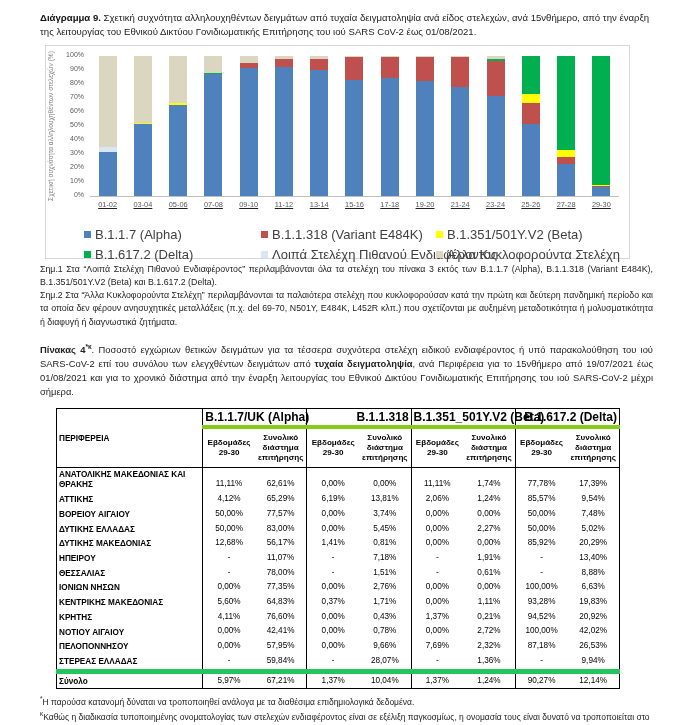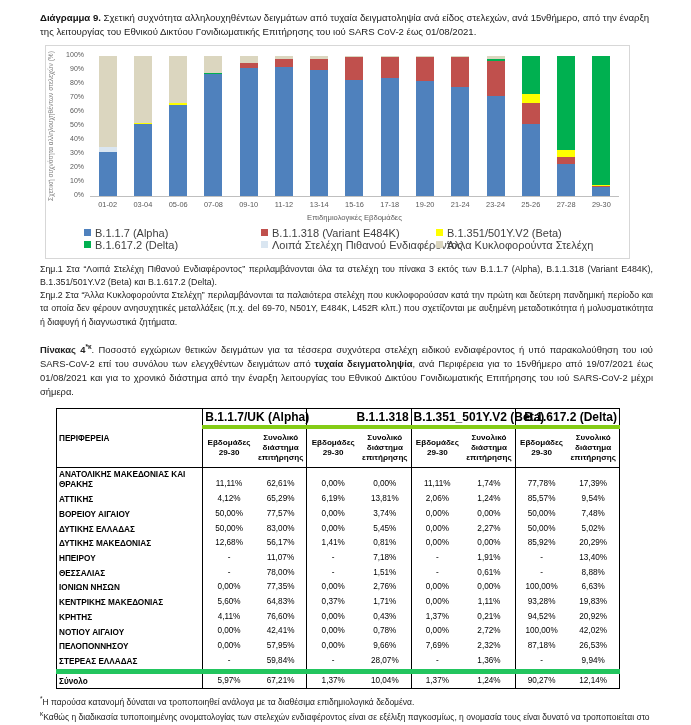--- a/index.html
+++ b/index.html
@@ -10,24 +10,24 @@
   .caption b{color:#111;}
 
   
   .chart-box{position:relative;margin:6px 0 0 5px;width:585px;height:214px;border:1px solid #d7d7d7;box-sizing:border-box;background:#fff;}
   .y-title{position:absolute;left:-61px;top:67px;width:150px;height:26px;transform:rotate(-90deg);font-size:6.6px;color:#7f7f7f;text-align:center;line-height:1.25;}
   .ytick{position:absolute;left:12px;width:26px;text-align:right;font-size:7px;color:#595959;}
   .plot{position:absolute;left:44px;right:10px;top:10px;height:140px;border-bottom:1px solid #bfbfbf;display:flex;}
   .bar-slot{flex:1;display:flex;justify-content:center;align-items:flex-end;height:100%;}
   .bar{width:18px;display:flex;flex-direction:column-reverse;}
   .seg{width:100%;}
-  .xticks{position:absolute;left:44px;right:10px;top:154px;display:flex;}
+  .xticks{position:absolute;left:44px;right:10px;top:154px;display:flex;text-decoration:underline;}
   .xtick{flex:1;text-align:center;font-size:7.4px;color:#595959;}
   .x-title{position:absolute;left:44px;right:10px;top:167px;text-align:center;font-size:7.6px;color:#595959;}
-  .legend{position:absolute;left:0;right:0;top:181px;padding-left:38px;display:grid;grid-template-columns:177px 175px auto;font-size:11px;color:#3f3f3f;}
+  .legend{position:absolute;left:0;right:0;top:181px;padding-left:38px;display:grid;grid-template-columns:177px 175px auto;row-gap:5px;font-size:13px;color:#3f3f3f;}
   .legend-item{display:flex;align-items:center;gap:4px;white-space:nowrap;}
   .swatch{width:7px;height:7px;flex:none;display:inline-block;}
 
   
   .notes{margin-top:4px;}
   .note{margin:0;font-size:8.8px;line-height:1.5;text-align:justify;color:#222;}
 
   .tcaption{margin:13px 0 0 0;font-size:9.4px;line-height:1.5;text-align:justify;color:#222;}
   .ssup{font-size:6.5px;vertical-align:super;}
 
@@ -193,21 +193,20 @@
         <div class="xtick">13-14</div>
         <div class="xtick">15-16</div>
         <div class="xtick">17-18</div>
         <div class="xtick">19-20</div>
         <div class="xtick">21-24</div>
         <div class="xtick">23-24</div>
         <div class="xtick">25-26</div>
         <div class="xtick">27-28</div>
         <div class="xtick">29-30</div>
       </div>
-    <div class="x-title">Επιδημιολογικές Εβδομάδες</div>
     <div class="legend" id="legend">
         <div class="legend-item">
           <span class="swatch" style="background: rgb(79, 129, 189);"></span>
           <span class="ltext">B.1.1.7 (Alpha)</span>
         </div>
         <div class="legend-item">
           <span class="swatch" style="background: rgb(192, 80, 77);"></span>
           <span class="ltext">B.1.1.318 (Variant E484K)</span>
         </div>
         <div class="legend-item">

